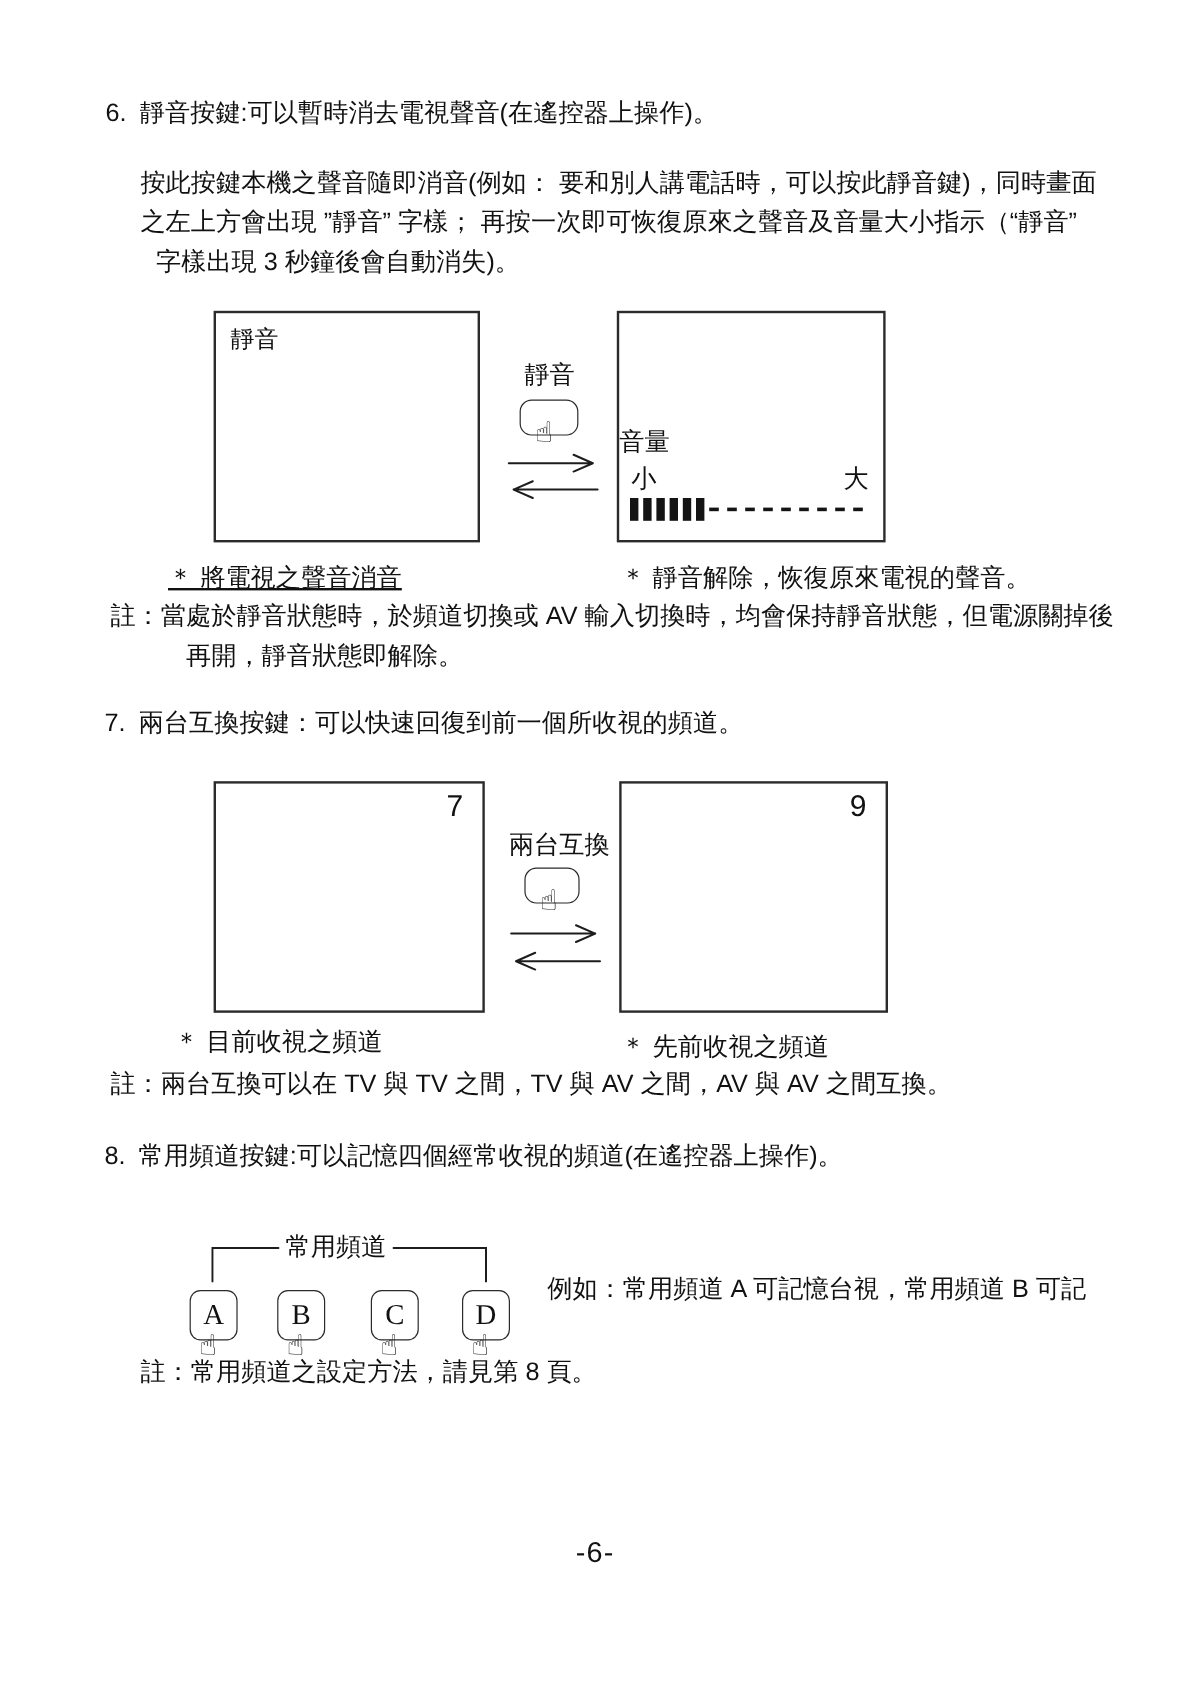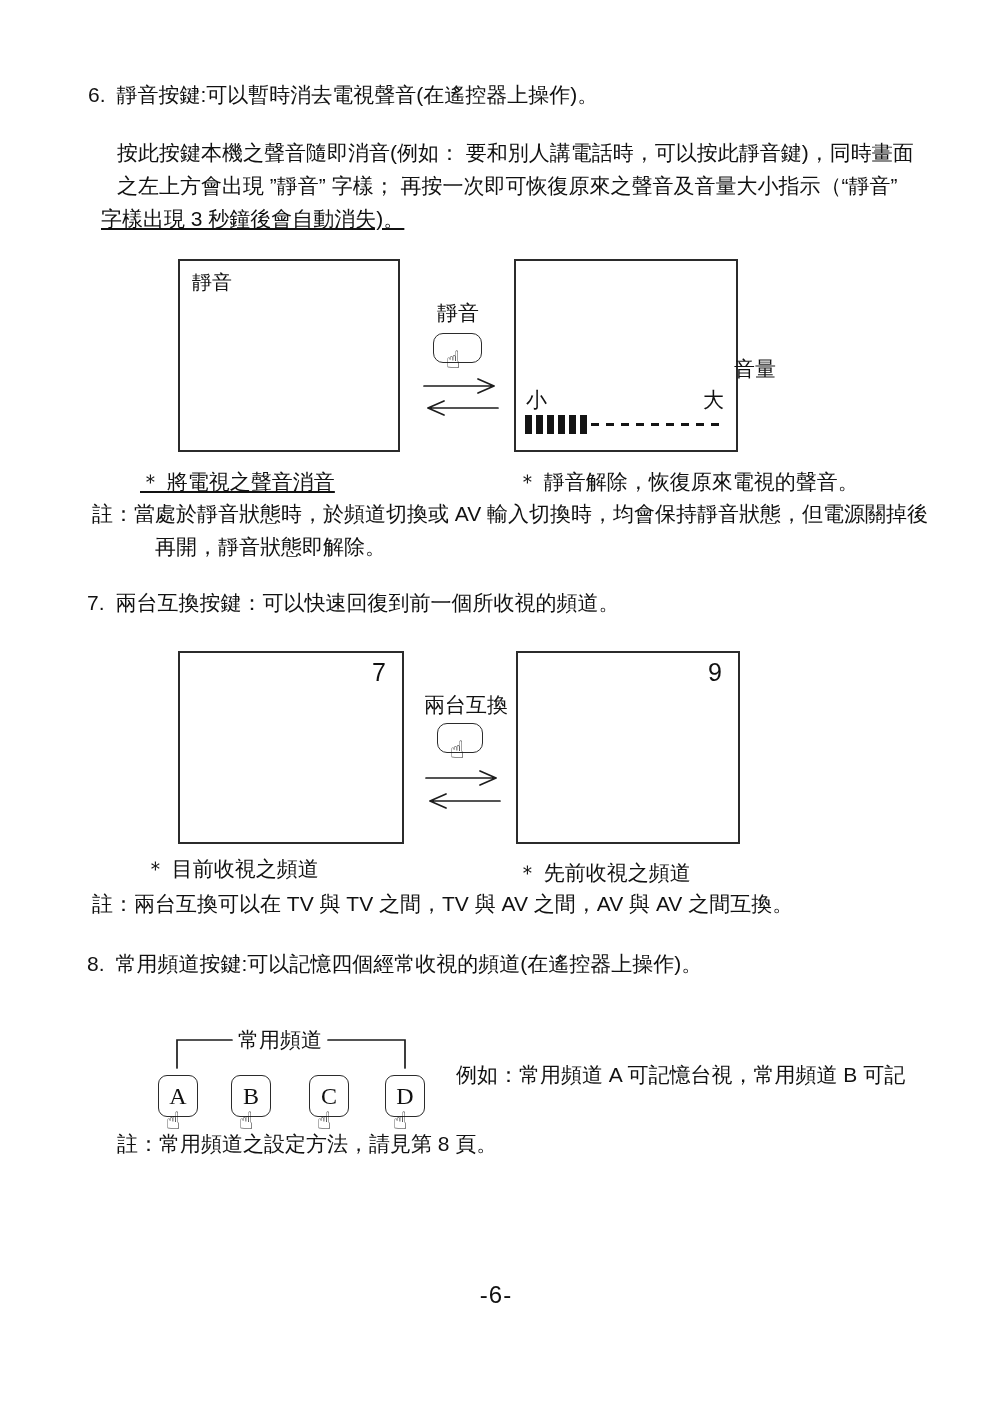--- a/index.html
+++ b/index.html
@@ -42,39 +42,39 @@
 
 <div class="page">
 
   <div class="abs txt heading" style="left:88px;top:83px;">
     <span>6.</span>
     <span>靜音按鍵:可以暫時消去電視聲音(在遙控器上操作)。</span>
   </div>
 
   <div class="abs txt" style="left:117px;top:174px;">之左上方會出現 ”靜音” 字樣； 再按一次即可恢復原來之聲音及音量大小指示（“靜音”</div>
   <div class="abs txt" style="left:117px;top:141px;">按此按鍵本機之聲音隨即消音(例如： 要和別人講電話時，可以按此靜音鍵)，同時畫面</div>
-  <div class="abs txt" style="left:101px;top:207px;text-decoration:underline;">字樣出現 3 秒鐘後會自動消失)。</div>
+  <div class="abs txt" style="left:130px;top:207px;">字樣出現 3 秒鐘後會自動消失)。</div>
 
   <div class="abs screen" style="left:178px;top:259px;width:222px;height:193px;">
     <span class="screen-label">靜音</span>
   </div>
 
   <div class="abs txt" style="left:433px;top:301px;width:50px;text-align:center;">靜音</div>
   <div class="abs rc-btn" style="left:433px;top:333px;width:49px;height:30px;"></div>
   <div class="hand" style="left:446px;top:348px;">☝</div>
 
   <svg class="abs" style="left:422px;top:377px;" width="76" height="17">
     <path class="stroke" d="M2 9 H72 M72 9 L56 2 M72 9 L56 16"></path>
   </svg>
   <svg class="abs" style="left:424px;top:399px;" width="76" height="17">
     <path class="stroke" d="M74 9 H4 M4 9 L20 2 M4 9 L20 16"></path>
   </svg>
 
   <div class="abs screen" style="left:514px;top:259px;width:224px;height:193px;">
-    <div class="abs txt" style="left:0;top:96px;width:260px;text-align:right;">音量</div>
+    <div class="abs txt" style="left:0;top:96px;width:260px;text-align:left;">音量</div>
     <div class="abs txt" style="left:10px;top:127px;">小</div>
     <div class="abs txt" style="right:12px;top:127px;">大</div>
     <div class="abs vol-row" style="left:9px;top:153px;" id="volume-bar">
         <div class="vbar"></div>
         <div class="vbar"></div>
         <div class="vbar"></div>
         <div class="vbar"></div>
         <div class="vbar"></div>
         <div class="vbar"></div>
         <div class="vdash"></div>

